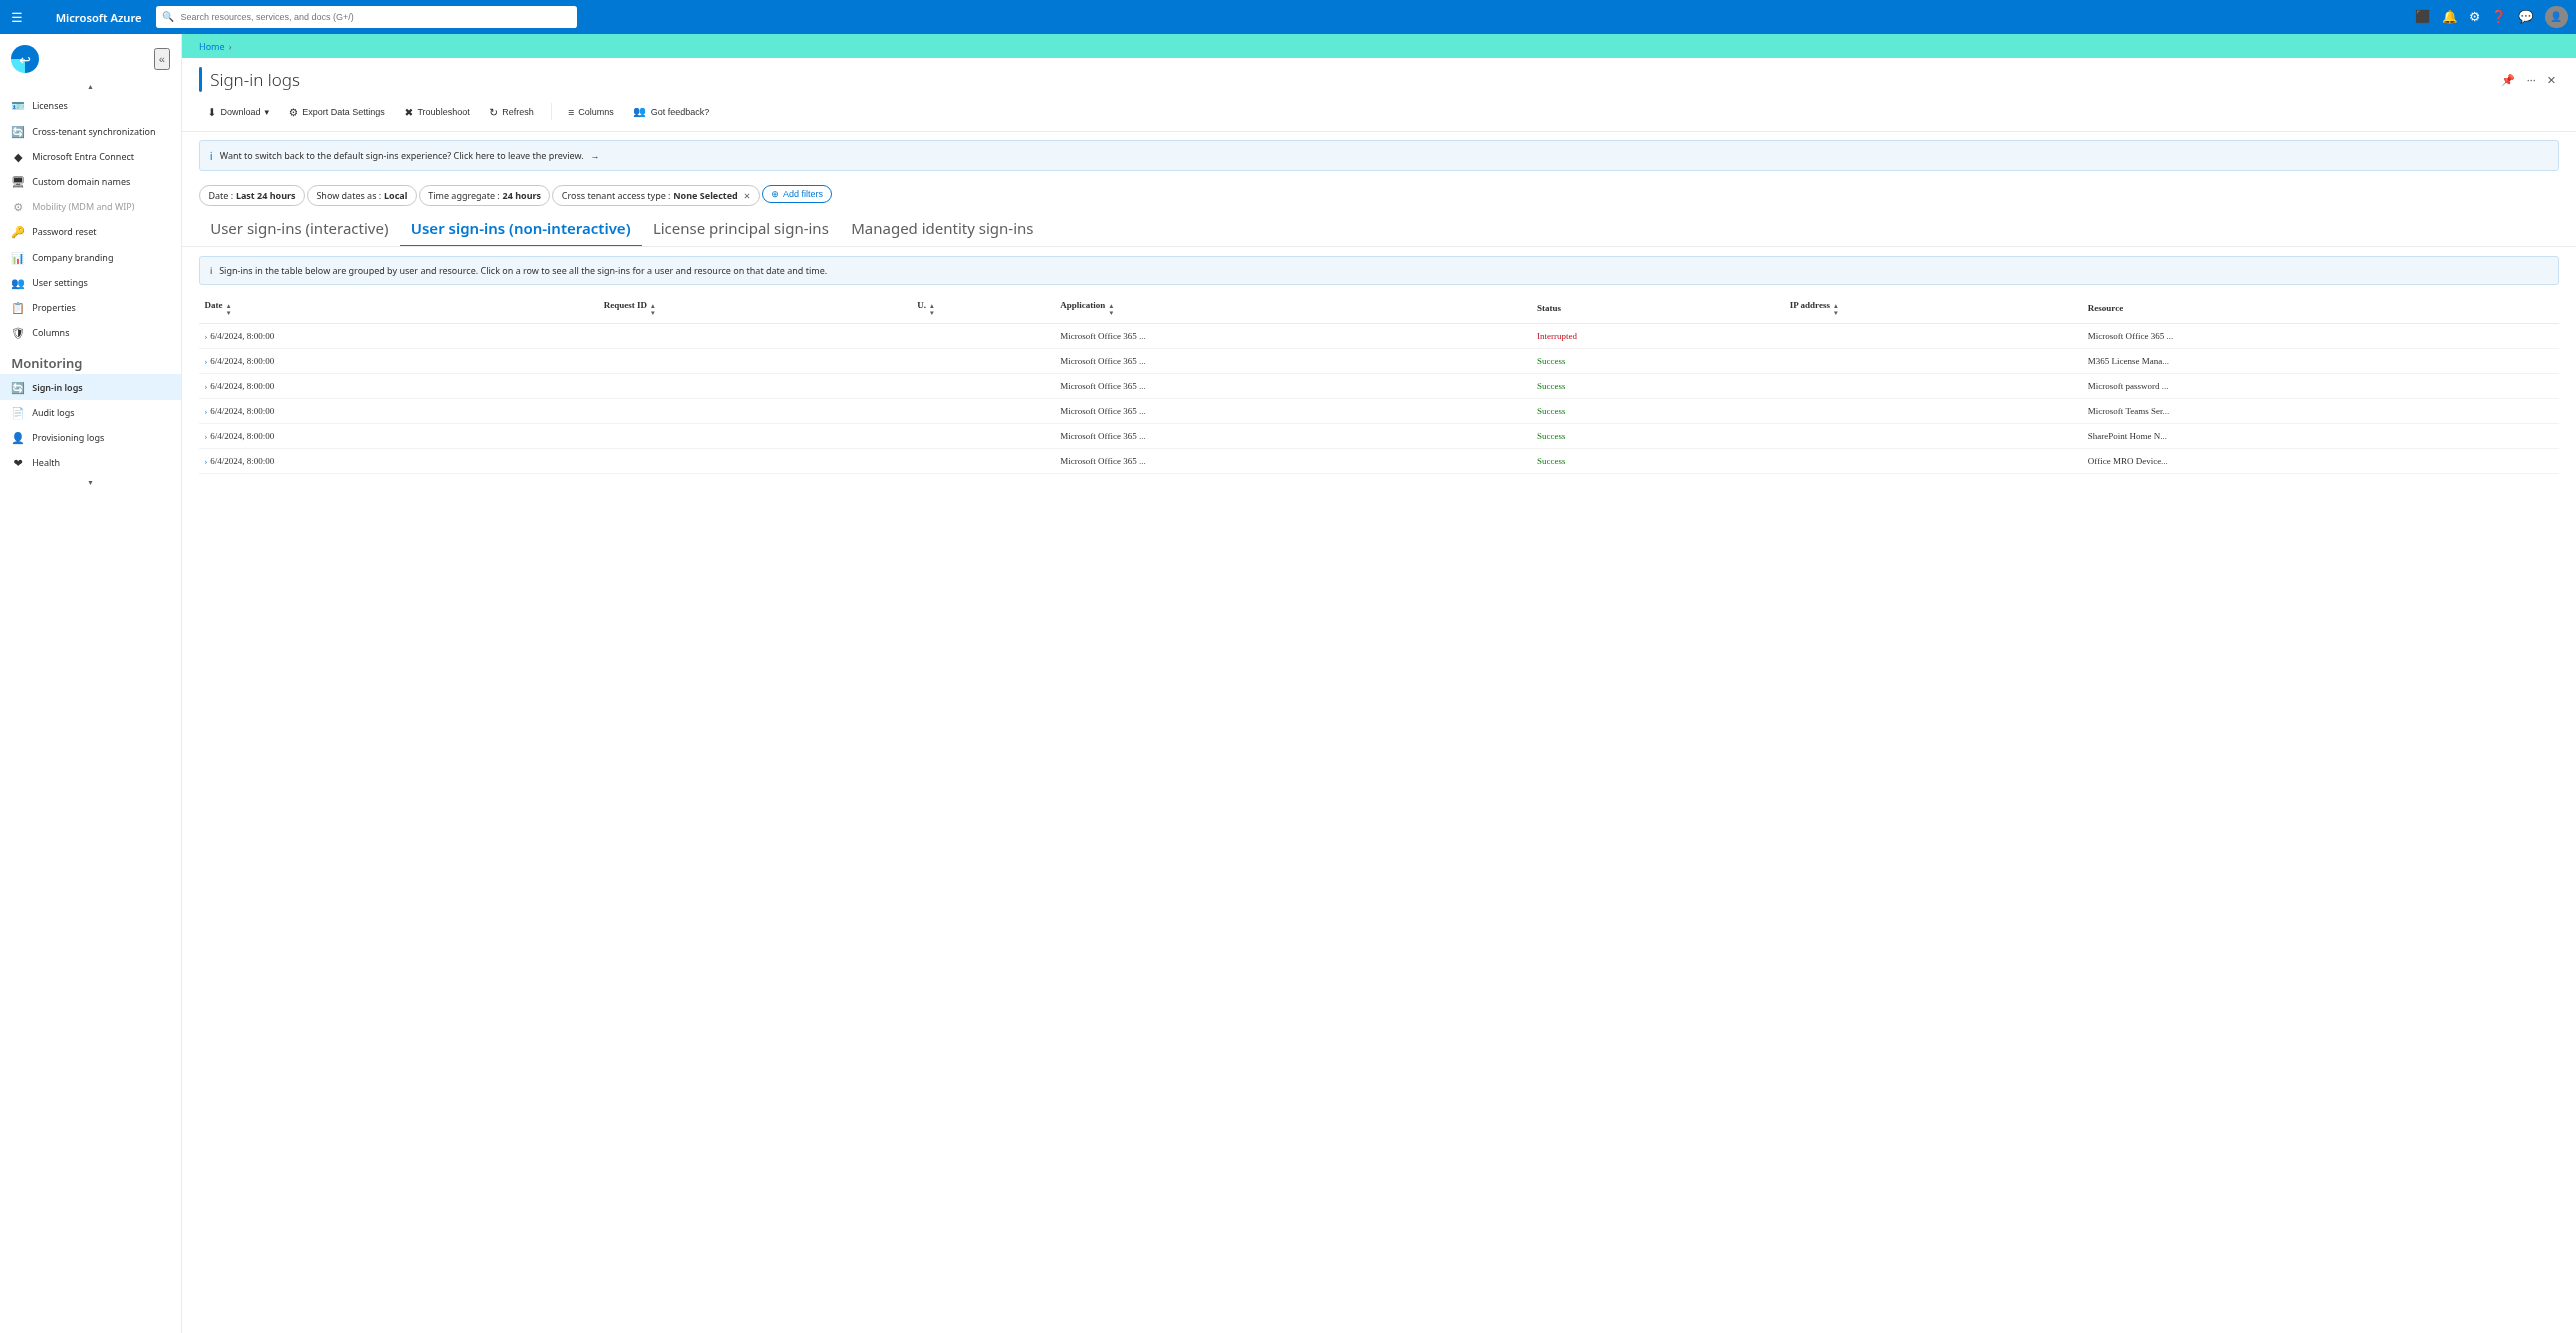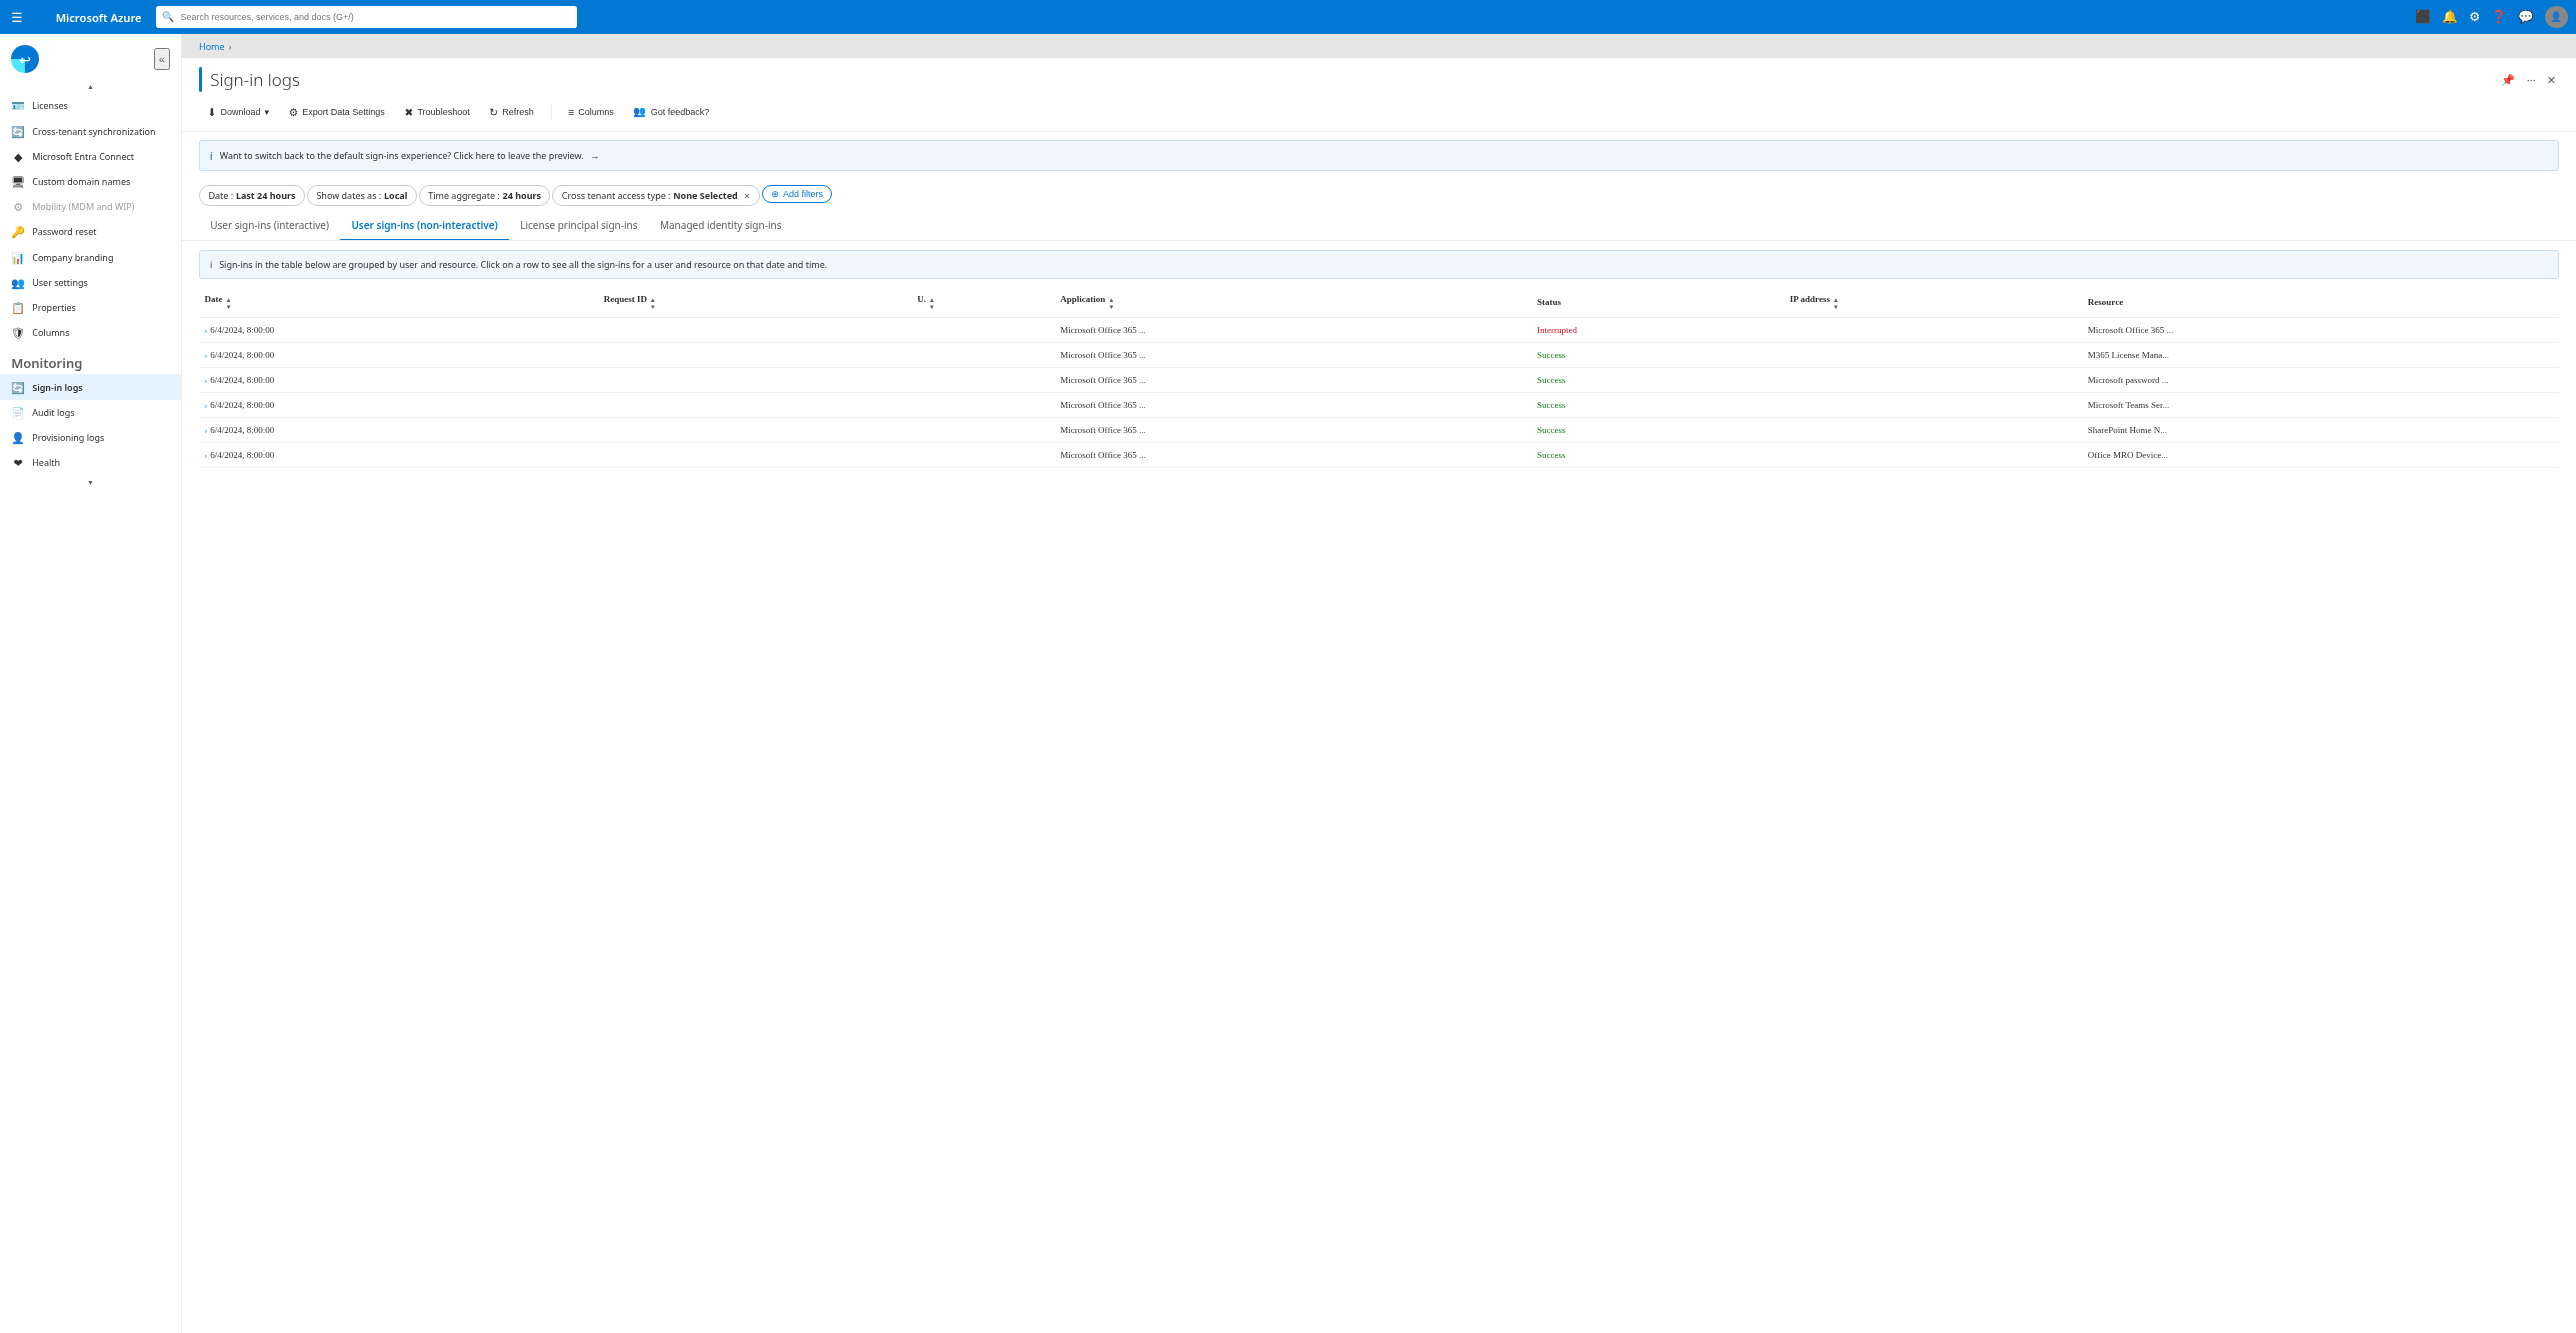--- a/index.html
+++ b/index.html
@@ -90,21 +90,21 @@
     .main {
       flex: 1; overflow-y: auto; background: #fff;
       display: flex; flex-direction: column;
     }
 
     
     .breadcrumb {
       padding: 5.6px 17px;
       display: flex; align-items: center; gap: 4.2px;
       font-size: 9px; color: #0078d4; cursor: pointer;
-      background: #e5e5e5;
+      background: #5eead4;
     }
     .breadcrumb-sep { color: #605e5c; }
 
     
     .page-header {
       padding: 8.4px 17px 0 17px;
       display: flex; align-items: center; gap: 8.4px;
       border-bottom: 0.7px solid transparent;
     }
     .page-header-bar { width: 2.8px; height: 25px; background: #0078d4; border-radius: 1.4px; }
@@ -166,21 +166,21 @@
     }
 
     
     .tabs {
       padding: 0 17px;
       display: flex; align-items: center; gap: 0;
       border-bottom: 0.7px solid #edebe9;
     }
     .tab {
       padding: 7px 11.2px;
-      font-size: 10px; color: #605e5c;
+      font-size: 15px; color: #605e5c;
       cursor: pointer; border-bottom: 1.4px solid transparent;
       transition: color 0.1s;
       white-space: nowrap;
     }
     .tab.active { color: #0078d4; border-bottom: 1.4px solid #0078d4; font-weight: 600; }
 
     
     .info-banner2 {
       margin: 8.4px 17px 0 17px;
       background: #eff6fc;

